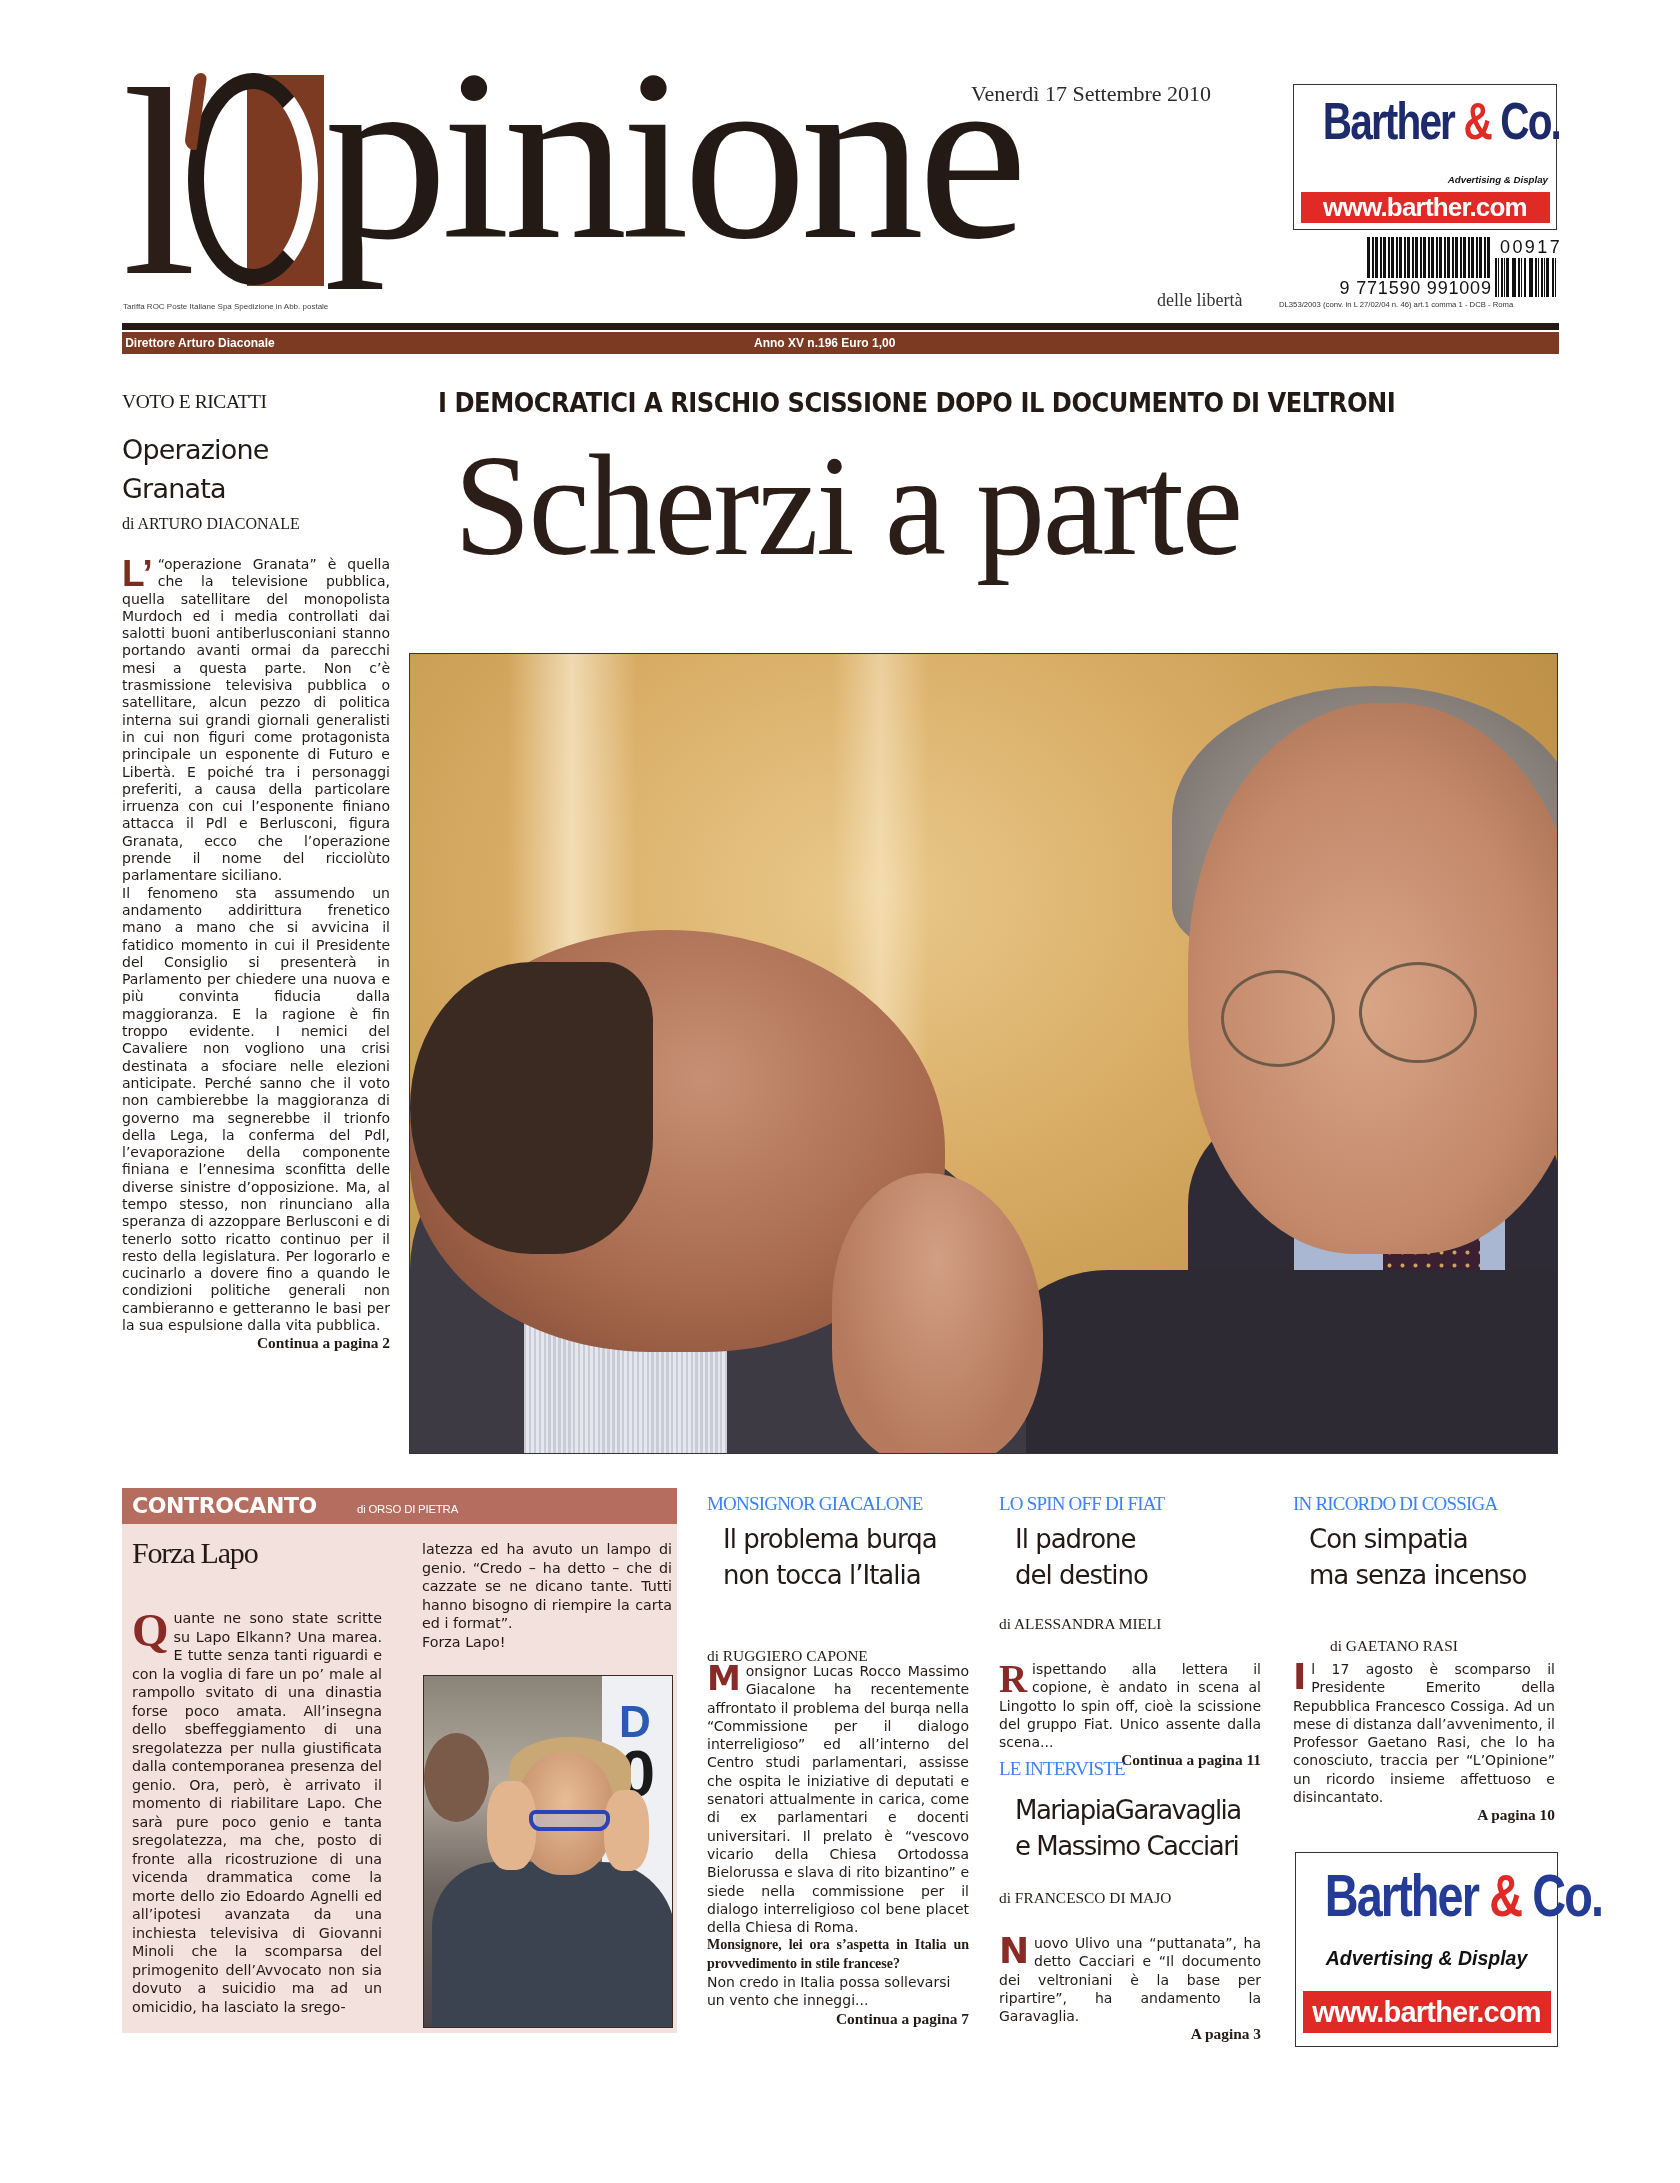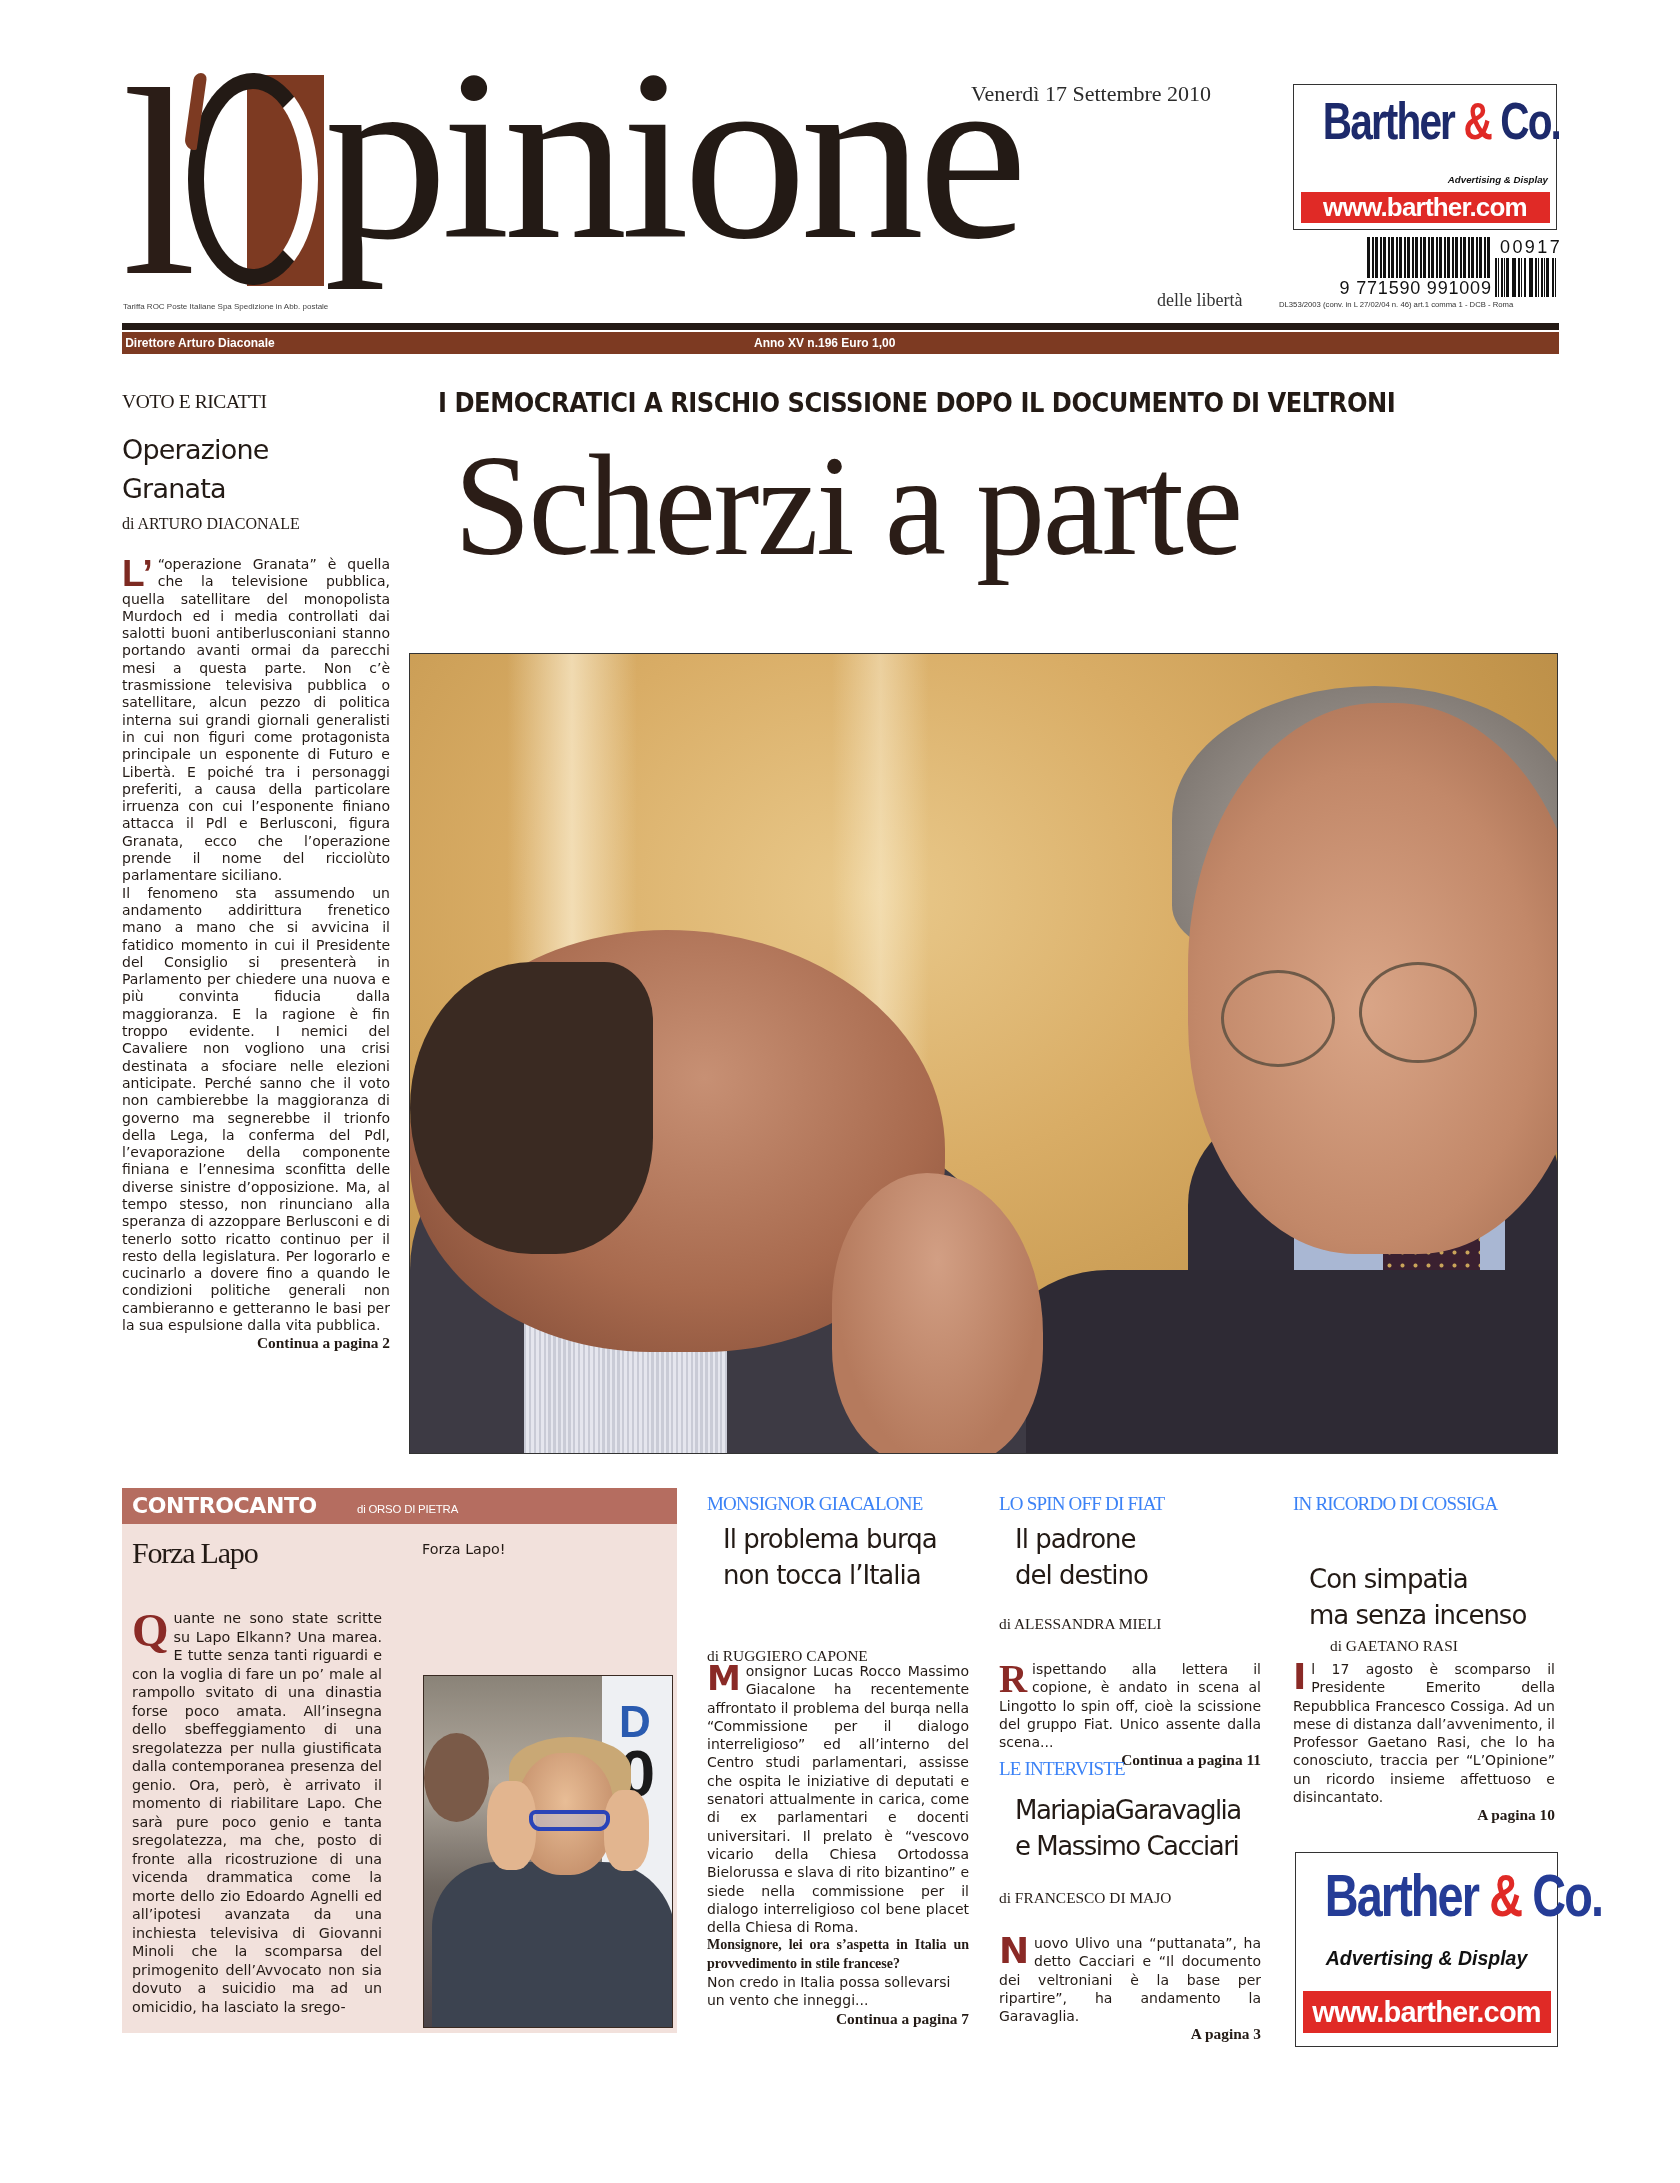--- a/index.html
+++ b/index.html
@@ -164,20 +164,21 @@
 
 <div class="abs contro"></div>
 <div class="abs contro-bar"></div>
 <div class="abs contro-label">CONTROCANTO</div>
 <div class="abs contro-by">di ORSO DI PIETRA</div>
 <div class="abs contro-title">Forza Lapo</div>
 <div class="abs contro-body1 col-text">
   <span class="dropcap" style="font-family:'Liberation Serif',serif;font-size:47px;color:#8a2a26;">Q</span><span>uante ne sono state scritte su Lapo Elkann? Una marea. E tutte senza tanti riguardi e con la voglia di fare un po’ male al rampollo svitato di una dinastia forse poco amata. All’insegna dello sbeffeggiamento di una sregolatezza per nulla giustificata dalla contemporanea presenza del genio. Ora, però, è arrivato il momento di riabilitare Lapo. Che sarà pure poco genio e tanta sregolatezza, ma che, posto di fronte alla ricostruzione di una vicenda drammatica come la morte dello zio Edoardo Agnelli ed all’ipotesi avanzata da una inchiesta televisiva di Giovanni Minoli che la scomparsa del primogenito dell’Avvocato non sia dovuto a suicidio ma ad un omicidio, ha lasciato la srego-</span>
 </div>
 <div class="abs contro-body2 col-text">
+  <p style="text-align:justify;">latezza ed ha avuto un lampo di genio. “Credo – ha detto – che di cazzate se ne dicano tante. Tutti hanno bisogno di riempire la carta ed i format”.</p>
   <p style="text-align:left;">Forza Lapo!</p>
 </div>
 <div class="abs lapo-photo">
   <div class="abs lp-bg-white"></div>
   <div class="abs lp-bg-d">D</div>
   <div class="abs lp-bg-0">0</div>
   <div class="abs lp-other"></div>
   <div class="abs lp-jacket"></div>
   <div class="abs lp-hair"></div>
   <div class="abs lp-face"></div>
@@ -222,21 +223,21 @@
   </div>
   <div class="abs byline" style="left:999px;top:1889px;">di FRANCESCO DI MAJO</div>
   <div class="abs art-body col-text" style="left:999px;top:1934px;">
     <p><span class="dropcap" style="font-family:'DejaVu Sans',sans-serif;font-size:36px;color:#8a2a26;">N</span><span>uovo Ulivo una “puttanata”, ha detto Cacciari e “Il documento dei veltroniani è la base per ripartire”, ha andamento la Garavaglia.</span></p>
     <div class="cont">A pagina 3</div>
   </div>
 </div>
 
 <div>
   <div class="abs kicker" style="left:1293px;top:1493px;">IN RICORDO DI COSSIGA</div>
-  <div class="abs art-title" style="left:1293px;top:1561px;">
+  <div class="abs art-title" style="left:1293px;top:1521px;">
     <div>Con simpatia</div>
     <div>ma senza incenso</div>
   </div>
   <div class="abs byline" style="left:1330px;top:1615px;margin-top:22px;">di GAETANO RASI</div>
   <div class="abs art-body col-text" style="left:1293px;top:1660px;">
     <p><span class="dropcap" style="font-family:'DejaVu Sans',sans-serif;font-size:36px;color:#8a2a26;">I</span><span>l 17 agosto è scomparso il Presidente Emerito della Repubblica Francesco Cossiga. Ad un mese di distanza dall’avvenimento, il Professor Gaetano Rasi, che lo ha conosciuto, traccia per “L’Opinione” un ricordo insieme affettuoso e disincantato.</span></p>
     <div class="cont">A pagina 10</div>
   </div>
 </div>
 

